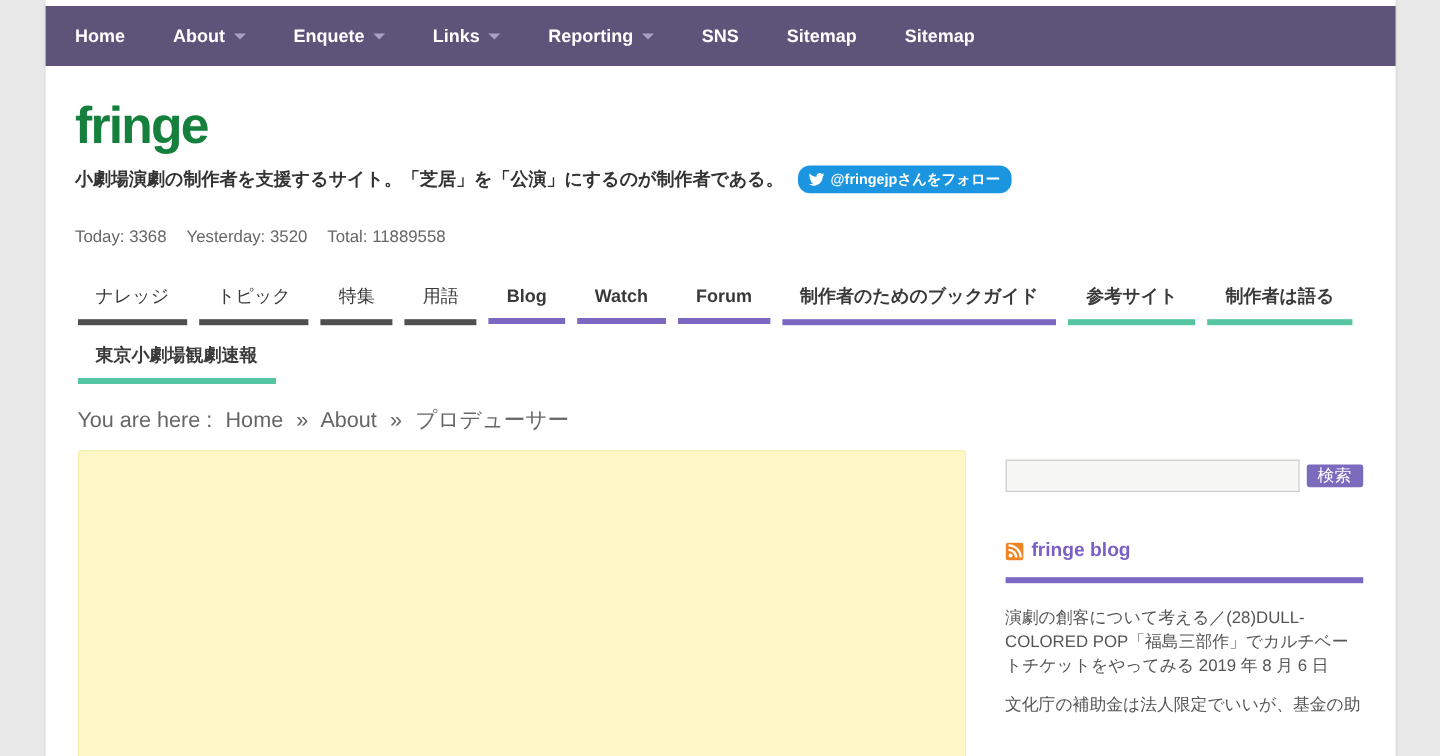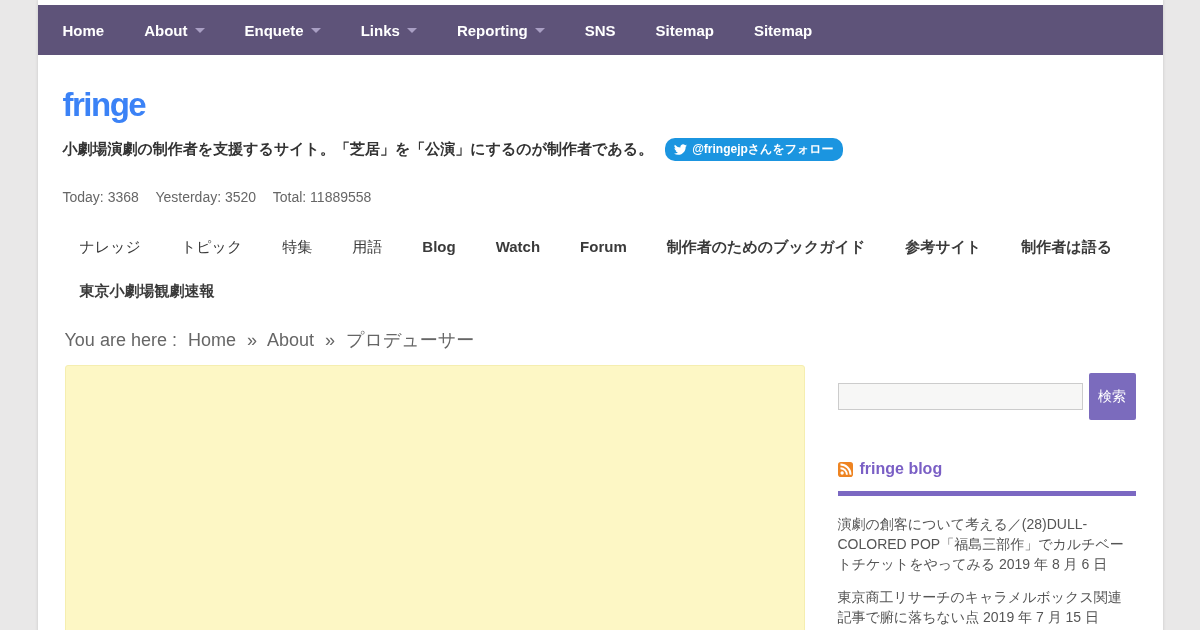--- a/index.html
+++ b/index.html
@@ -27,38 +27,38 @@
   }
   .caret {
     width: 0; height: 0; display: inline-block;
     border-left: 5px solid transparent; border-right: 5px solid transparent;
     border-top: 5px solid #a99fc4;
   }
 
   
   .header { padding: 0 25px; }
   .site-title {
-    margin: 27px 0 0 0; font-size: 33px; line-height: 46px;
-    letter-spacing: -1.5px; color: #3b82f6; font-weight: bold;
+    margin: 27px 0 0 0; font-size: 43px; line-height: 46px;
+    letter-spacing: -1.5px; color: #15803d; font-weight: bold;
   }
   .tagline-row { display: flex; align-items: center; gap: 12px; margin-top: 10px; }
   .tagline { font-size: 15px; color: #333333; font-weight: 600; }
   .tw-btn {
     background: var(--twitter-blue, #1b95e0); color: #fff; border: none;
     border-radius: 10px; font-size: 12px; font-weight: bold;
     padding: 3px 9px; display: inline-flex; align-items: center; gap: 5px;
     cursor: pointer; white-space: nowrap;
   }
   .stats { margin-top: 28px; font-size: 14px; color: #666666; }
   .stats span { margin-right: 13px; }
 
   
   .tabs { margin-top: 26px; padding: 0 27px; }
   .tab-row { display: flex; gap: 10px; margin-bottom: 9px; }
-  .tab { display: flex; cursor: pointer; }
+  .tab { display: flex; flex-direction: column; cursor: pointer; justify-content: center; }
   .tab-label {
     font-size: 15px; color: #3a3a3a; text-align: center;
     padding: 7px 15px 9px 15px; white-space: nowrap;
   }
   .tab.bold .tab-label { font-weight: bold; }
   .tab-bar { height: 5px; }
   .tab.u-dark   .tab-bar { background: var(--underline-dark, #4f4f4f); }
   .tab.u-purple .tab-bar { background: var(--accent-purple, #7b68c2); }
   .tab.u-green  .tab-bar { background: var(--accent-green, #55c5a2); }
 
@@ -76,21 +76,21 @@
     border-radius: 3px;
   }
   .sidebar { flex: 1; min-width: 0; }
   .search-row { display: flex; margin-top: 8px; align-items: center; }
   .search-input {
     flex: 1; height: 27px; border: 1px solid #cccccc; background: #f7f7f6;
     margin-right: 6px; padding: 0 8px; font-size: 14px; color: #333;
     font-family: "Liberation Sans", sans-serif;
   }
   .search-btn {
-    width: 47px; height: 47px; border: none; border-radius: 2px;
+    width: 47px; height: 19px; border: none; border-radius: 2px;
     background: var(--search-btn, #7b6bbd); color: #ffffff; font-size: 14px;
     cursor: pointer; font-family: "Liberation Sans", sans-serif;
   }
   .blog-head { margin-top: 40px; display: flex; align-items: center; gap: 7px; }
   .rss-icon { width: 15px; height: 15px; flex: none; }
   .blog-title { font-size: 16px; font-weight: bold; color: var(--link-purple, #7a5fc5); cursor: pointer; }
   .blog-rule { height: 5px; background: var(--accent-purple, #7b68c2); margin-top: 13px; }
   .blog-posts { margin-top: 18px; }
   .blog-post {
     font-size: 14px; line-height: 20px; color: #555555;
@@ -226,19 +226,18 @@
           <circle cx="4.4" cy="11.7" r="1.8" fill="#ffffff"></circle>
           <path d="M2.6 6.6 a6.9 6.9 0 0 1 6.9 6.9" stroke="#ffffff" stroke-width="2.1" fill="none"></path>
           <path d="M2.6 2.7 a10.8 10.8 0 0 1 10.8 10.8" stroke="#ffffff" stroke-width="2.1" fill="none"></path>
         </svg>
         <span class="blog-title">fringe blog</span>
       </div>
       <div class="blog-rule"></div>
 
       <div class="blog-posts">
         <p class="blog-post"><span>演劇の創客について考える／(28)DULL-COLORED POP「福島三部作」でカルチベートチケットをやってみる</span> <span>2019 年 8 月 6 日</span></p>
-        <p class="blog-post"><span>東京商工リサーチのキャラメルボックス関連記事で腑に落ちない点</span> <span>2019 年 7 月 15 日</span></p>
         <p class="blog-post"><span>文化庁の補助金は法人限定でいいが、基金の助</span> <span></span></p>
       </div>
     </aside>
   </div>
 
 </div>
 
 </body></html>

